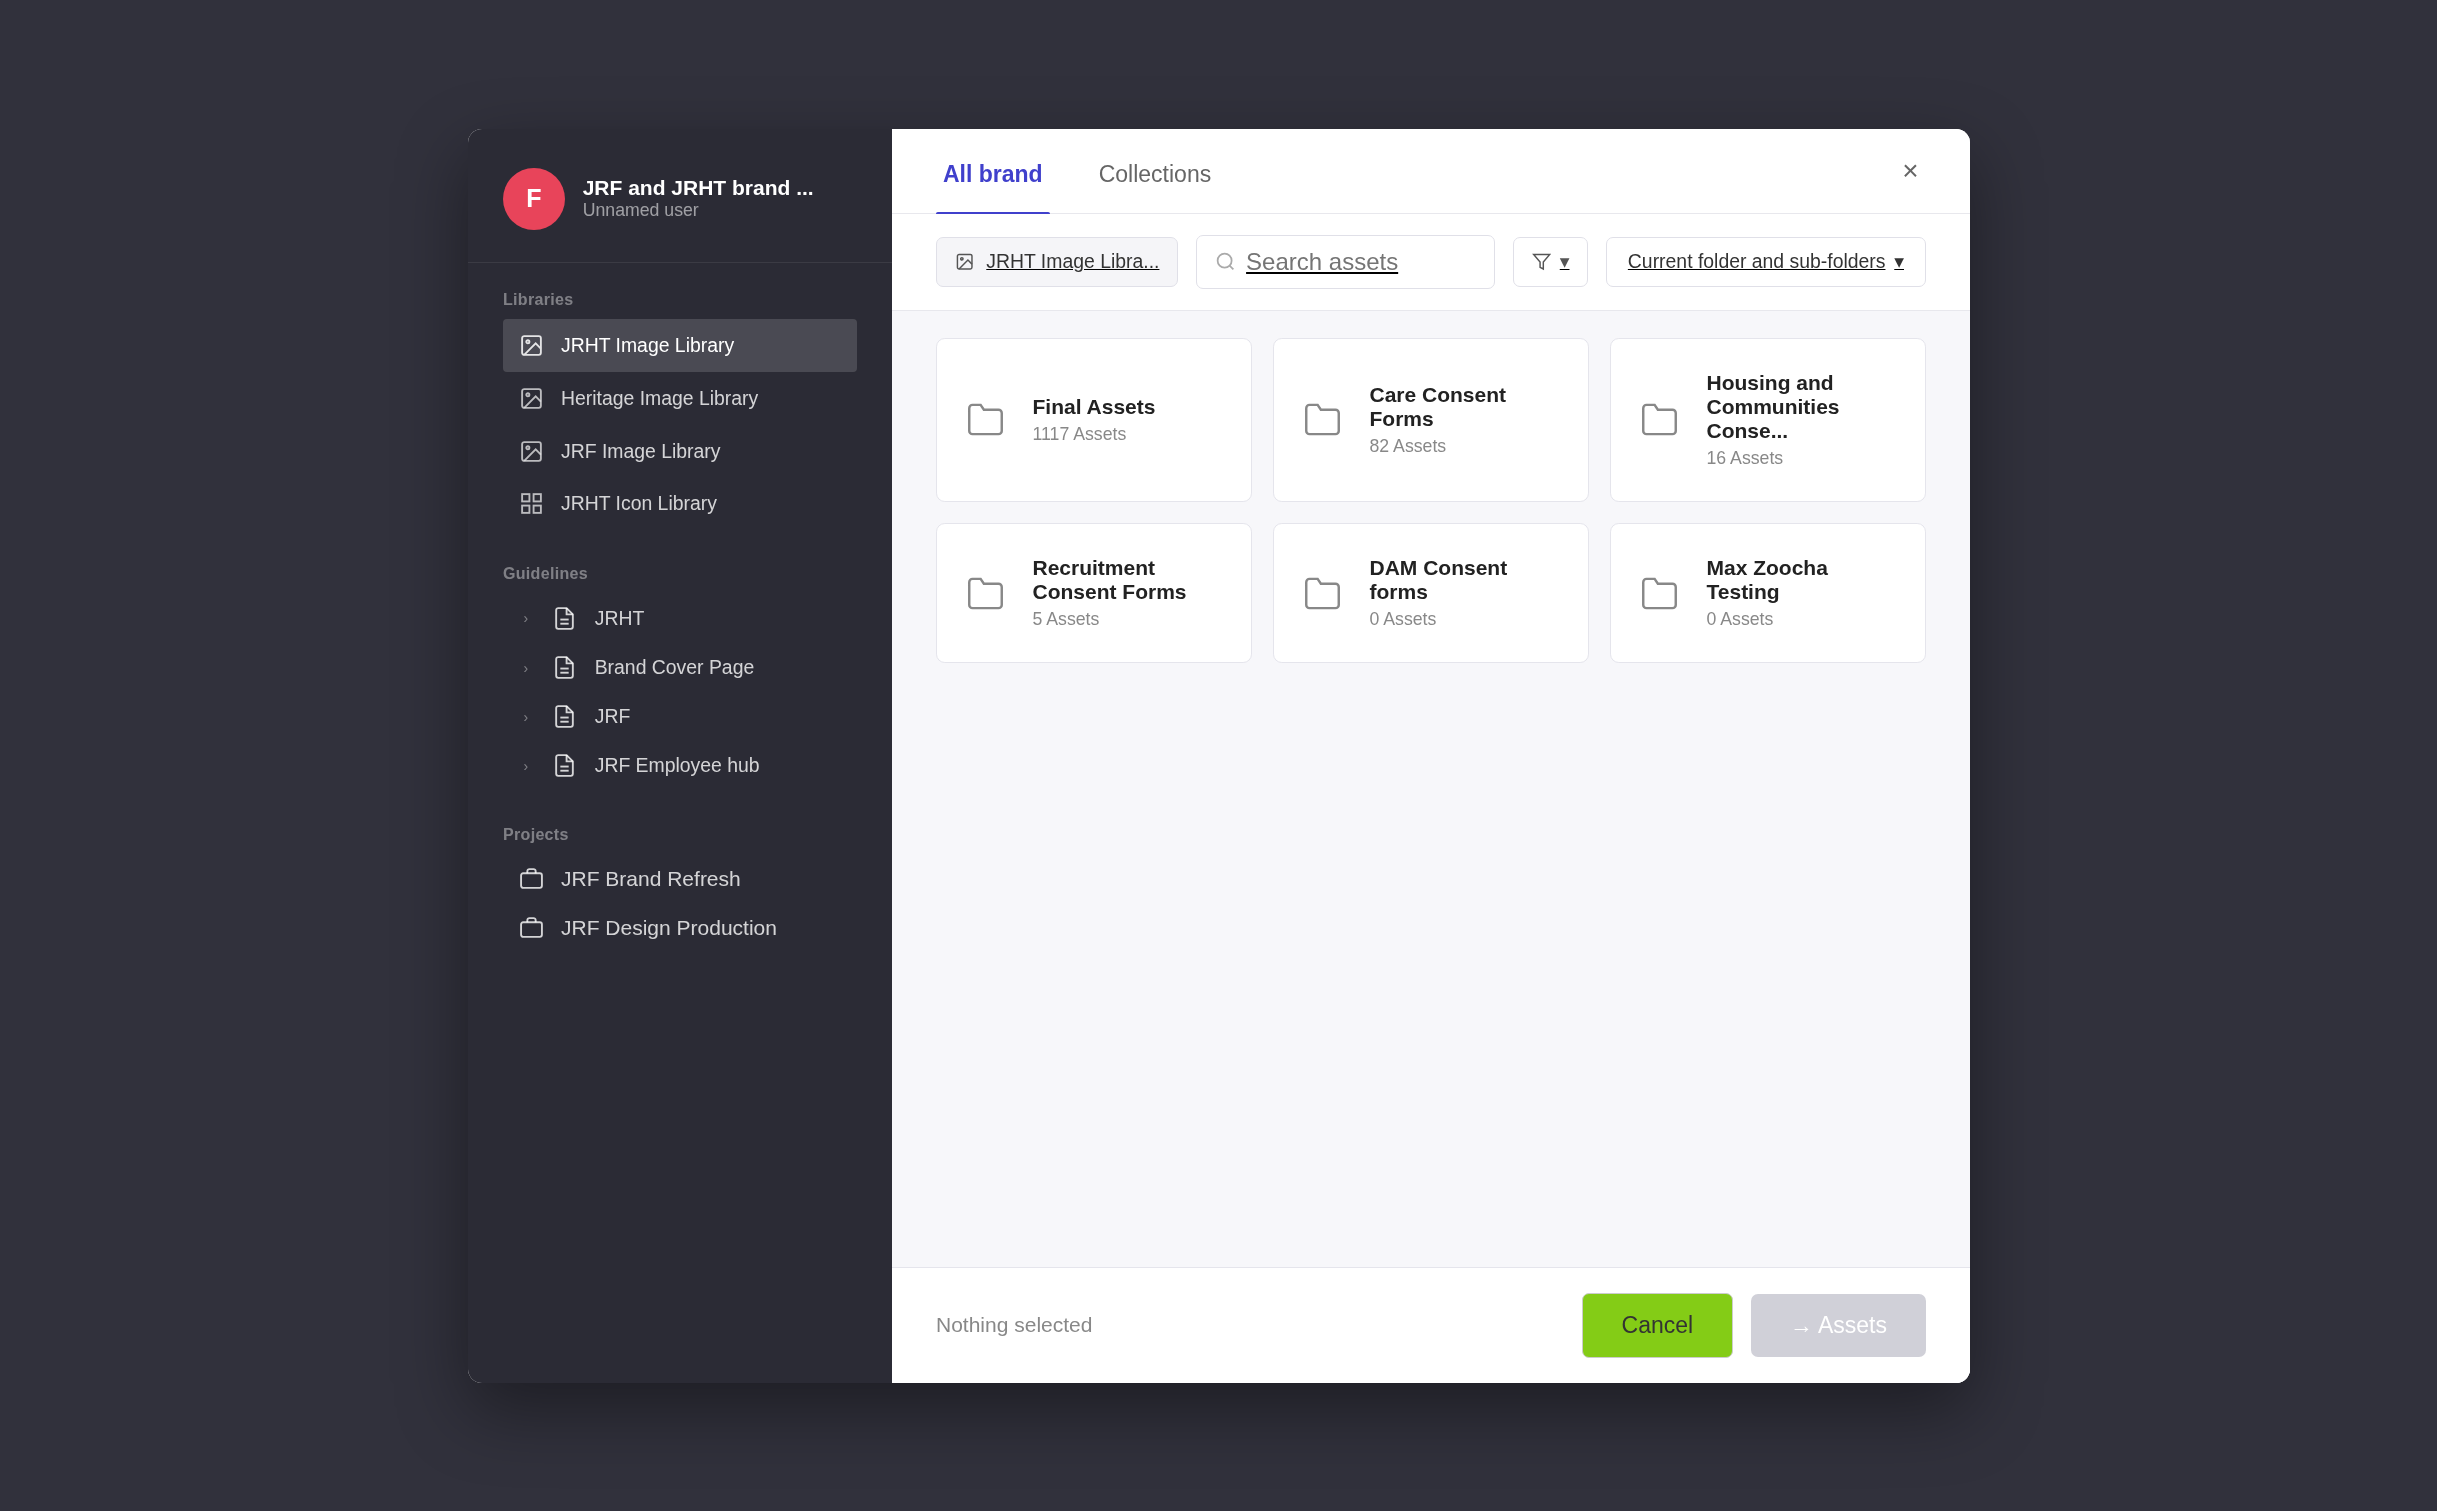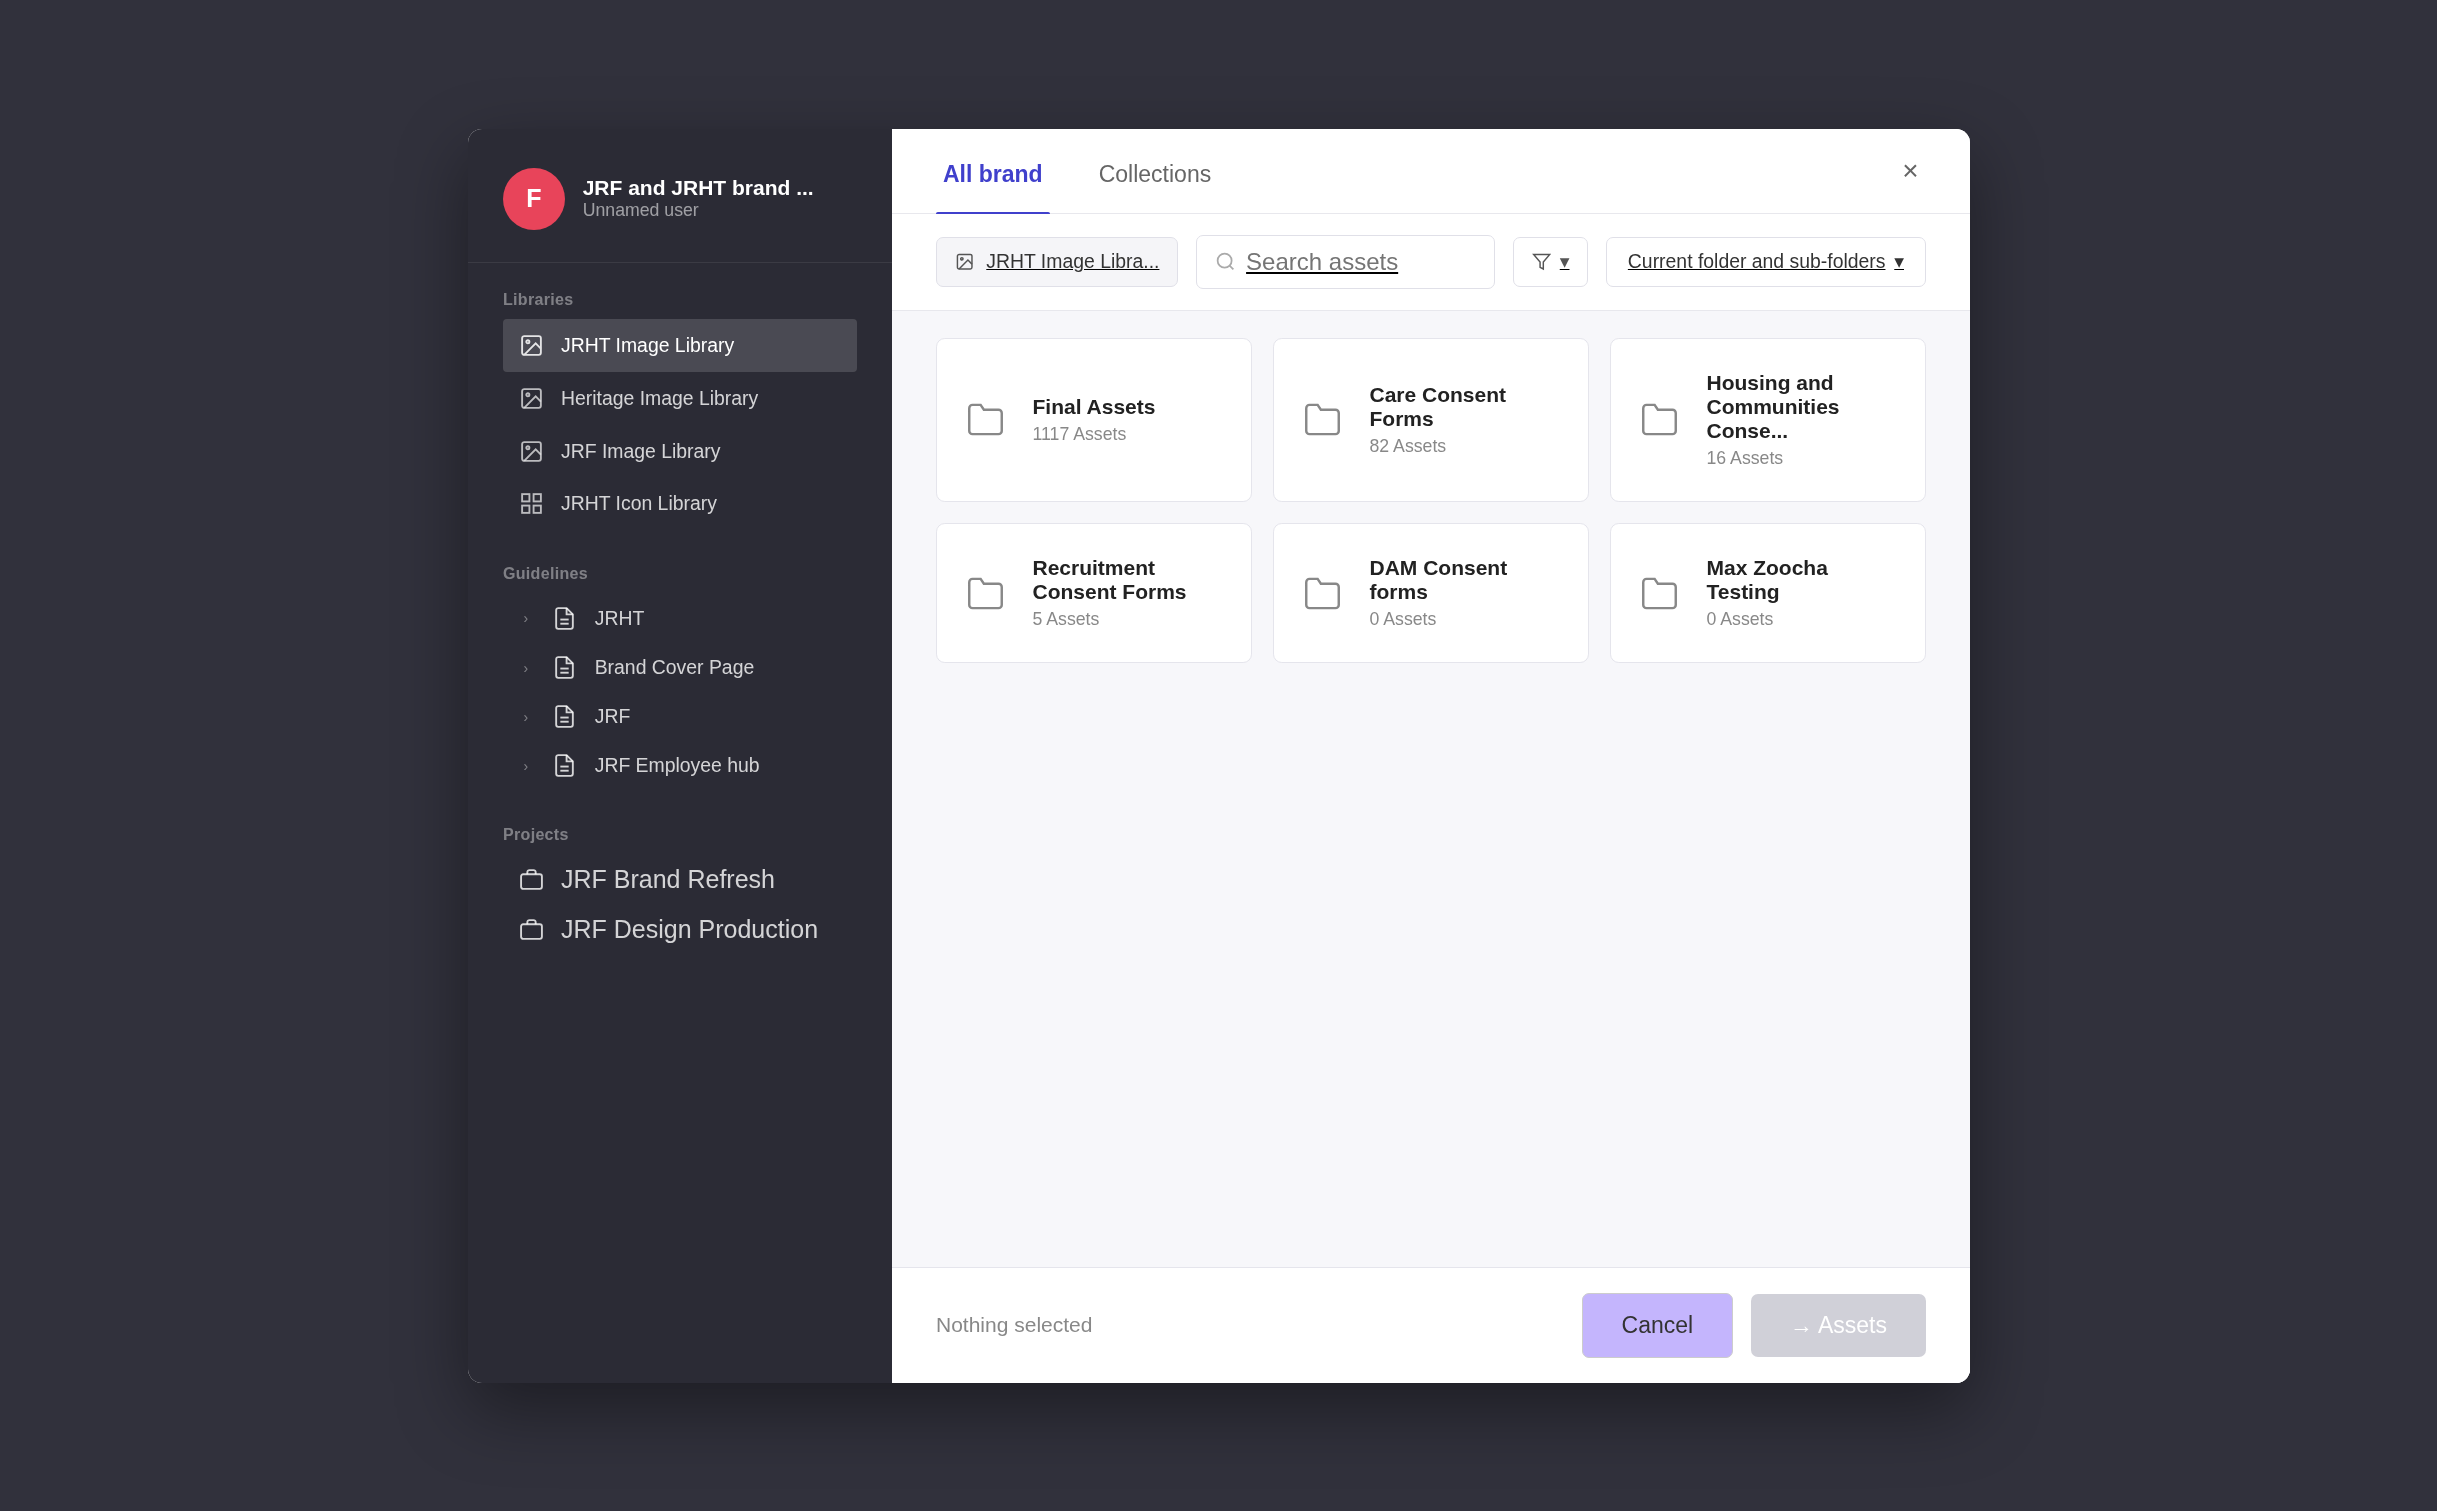--- a/index.html
+++ b/index.html
@@ -157,21 +157,21 @@
     }
 
     .project-item {
       display: flex;
       align-items: center;
       gap: 16px;
       padding: 10.6px 14px;
       border-radius: 7px;
       cursor: pointer;
       color: rgba(255,255,255,0.8);
-      font-size: 25px;
+      font-size: 21px;
     }
 
     .project-item .item-icon {
       width: 28px;
       height: 28px;
       display: flex;
       align-items: center;
       justify-content: center;
       flex-shrink: 0;
     }
@@ -394,21 +394,21 @@
     .footer-actions {
       display: flex;
       gap: 17.7px;
       align-items: center;
     }
 
     .cancel-btn {
       padding: 17.7px 39px;
       border: 1.3px solid #ccc;
       border-radius: 7px;
-      background: #c4b5fd;
+      background: #84cc16;
       font-size: 23px;
       color: #333;
       cursor: pointer;
     }
 
     .choose-btn {
       padding: 17.7px 39px;
       border: none;
       border-radius: 7px;
       background: #d0d0d8;

